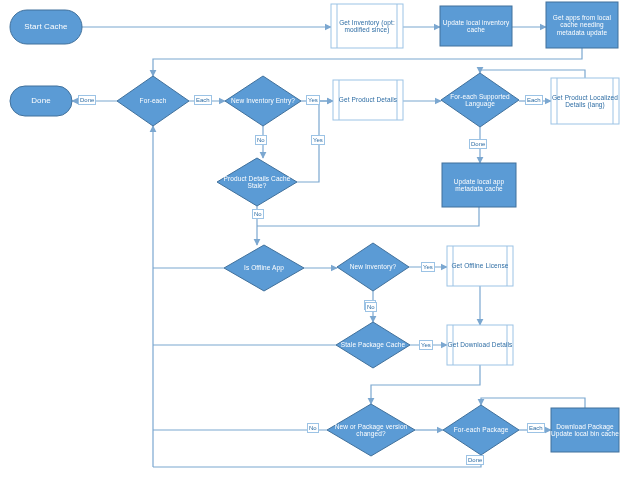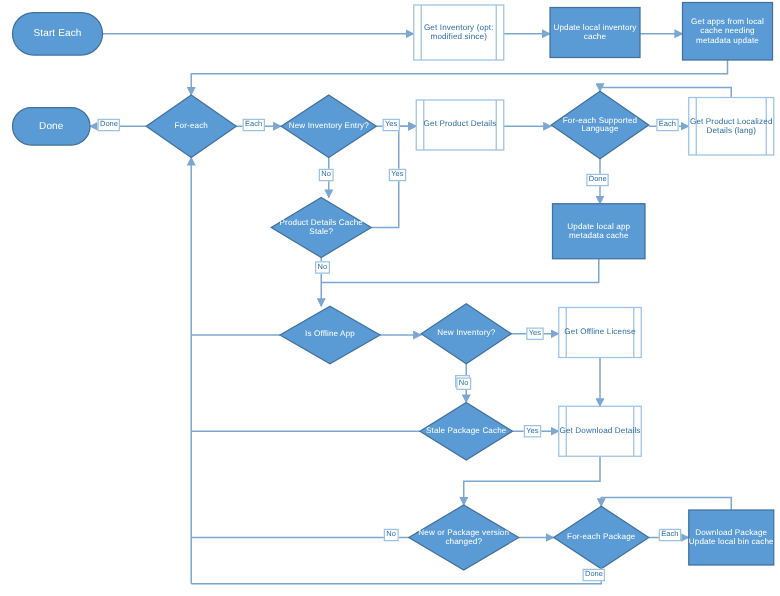--- a/index.html
+++ b/index.html
@@ -170,21 +170,21 @@
       </g>
       <g>
         <polygon points="481,405 519,430 481,455 443,430" fill="#5B9BD5" stroke="#41719C" stroke-width="1"></polygon>
       </g>
       <g>
         <rect x="551" y="408" width="68" height="44" fill="#5B9BD5" stroke="#41719C" stroke-width="1"></rect>
       </g>
     </svg>
 
   <div id="labels">
-      <div class="node-label lbl-white" style="left: 10px; top: 10px; width: 72px; height: 34px; font-size: 8px;">Start Each</div>
+      <div class="node-label lbl-white" style="left: 10px; top: 10px; width: 72px; height: 34px; font-size: 8px;">Start Cache</div>
       <div class="node-label lbl-blue" style="left: 331px; top: 4px; width: 72px; height: 44px; font-size: 6.5px;">Get Inventory (opt: modified since)</div>
       <div class="node-label lbl-white" style="left: 440px; top: 6px; width: 72px; height: 40px; font-size: 6.5px;">Update local inventory cache</div>
       <div class="node-label lbl-white" style="left: 546px; top: 2px; width: 72px; height: 46px; font-size: 6.5px;">Get apps from local cache needing metadata update</div>
       <div class="node-label lbl-white" style="left: 10px; top: 86px; width: 62px; height: 30px; font-size: 8px;">Done</div>
       <div class="node-label lbl-white" style="left: 117px; top: 76px; width: 72px; height: 50px; font-size: 6.5px;">For-each</div>
       <div class="node-label lbl-white" style="left: 225px; top: 76px; width: 76px; height: 50px; font-size: 6.5px;">New Inventory Entry?</div>
       <div class="node-label lbl-blue" style="left: 333px; top: 80px; width: 70px; height: 40px; font-size: 6.5px;">Get Product Details</div>
       <div class="node-label lbl-white" style="left: 441px; top: 73px; width: 78px; height: 54px; font-size: 6.5px;">For-each Supported Language</div>
       <div class="node-label lbl-blue" style="left: 551px; top: 78px; width: 68px; height: 46px; font-size: 6.5px;">Get Product Localized Details (lang)</div>
       <div class="node-label lbl-white" style="left: 217px; top: 158px; width: 80px; height: 48px; font-size: 6.5px;">Product Details Cache Stale?</div>

